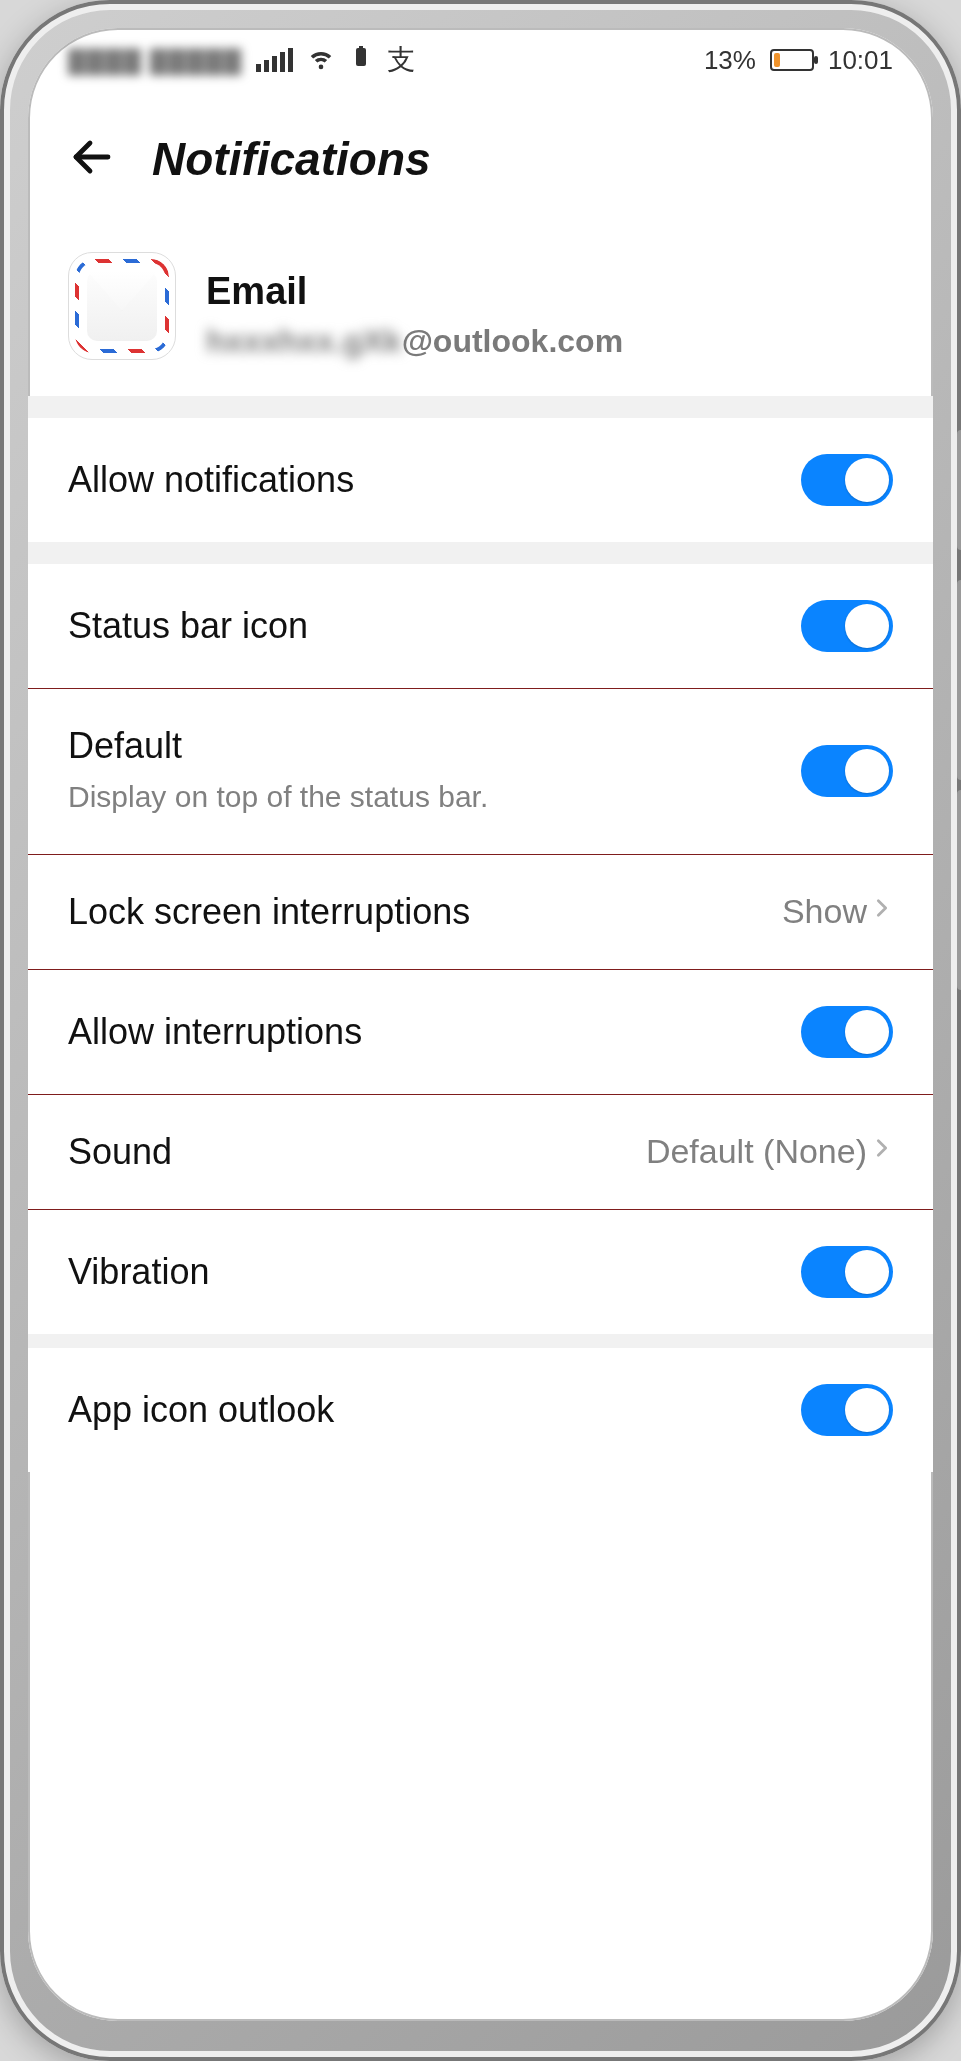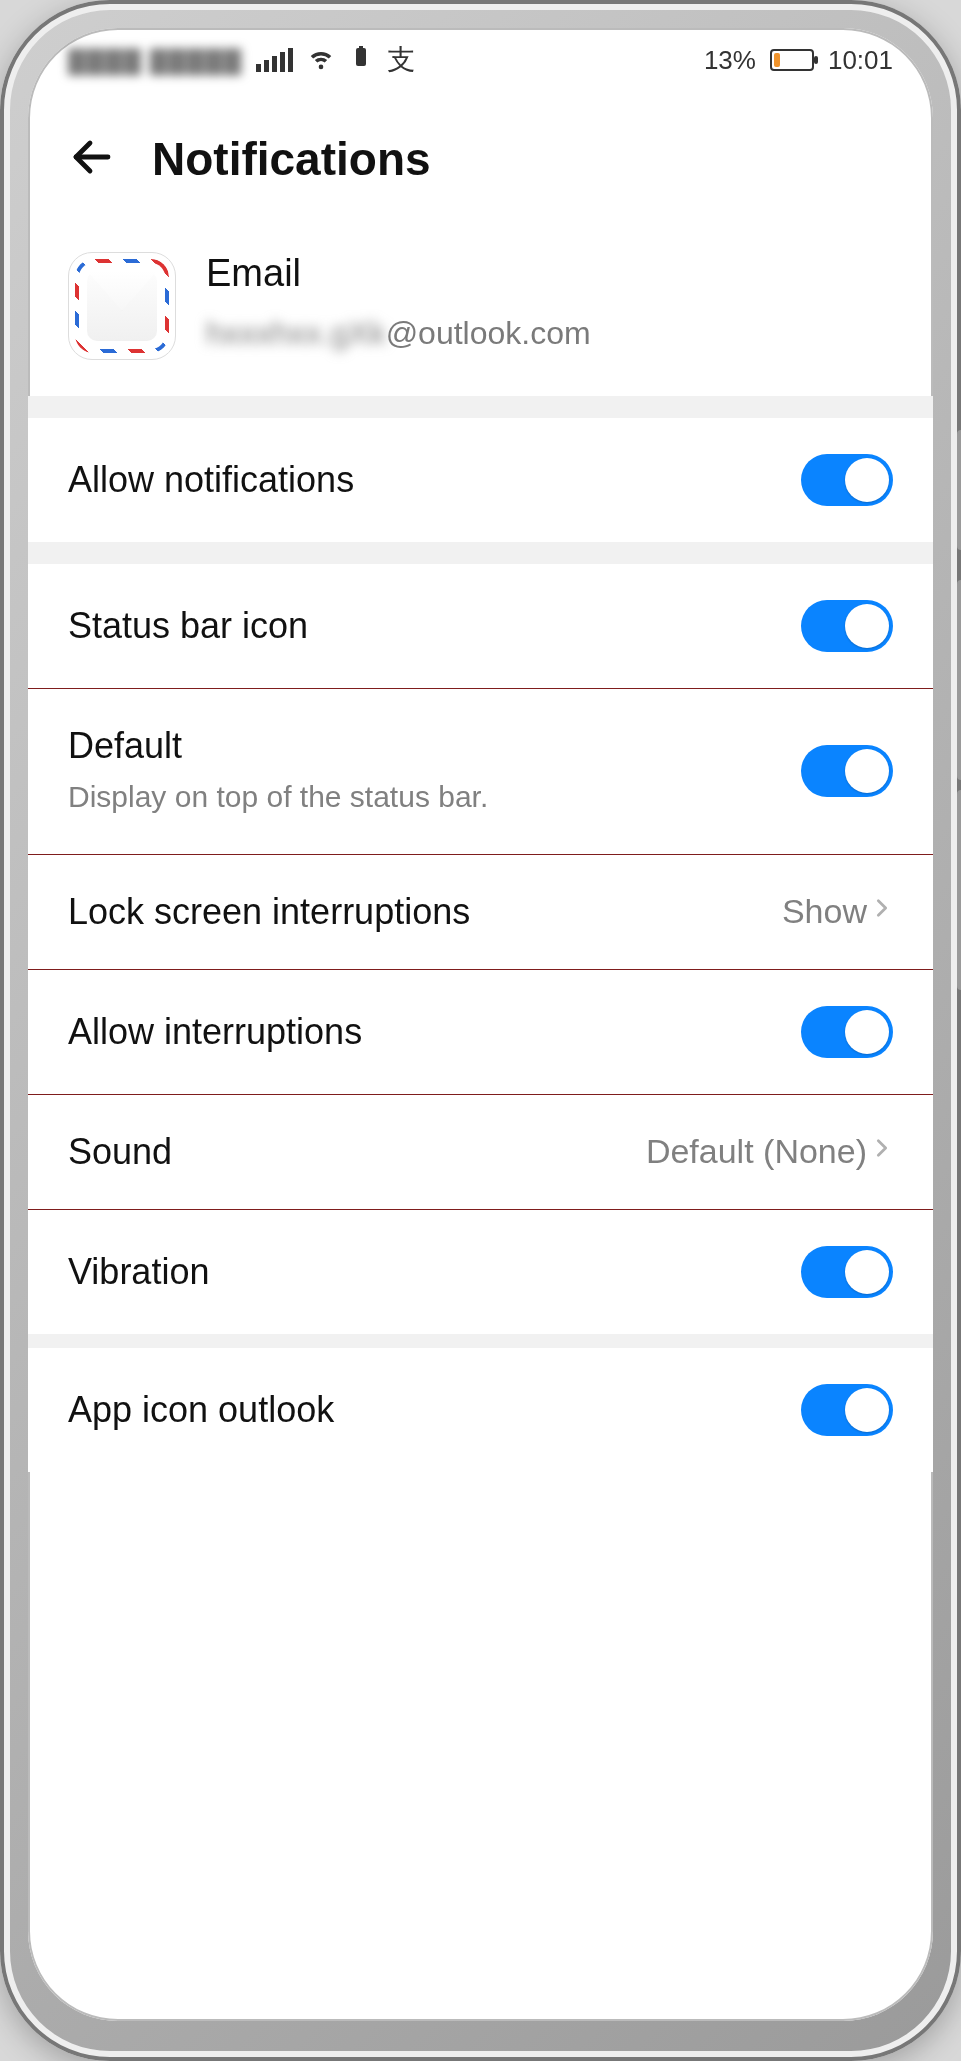--- a/index.html
+++ b/index.html
@@ -64,28 +64,30 @@
   }
   .batt::after{content:""; position:absolute; right:-6px; top:5px; width:4px; height:8px; background:#333; border-radius:2px;}
   .batt .fill{ position:absolute; left:2px; top:2px; bottom:2px; width:14%; background:#f0932b; border-radius:2px;}
 
   
   .header {
     display:flex;
     align-items:center;
     gap: 36px;
     padding: 40px 40px 50px 40px;
+    font-style: italic;
   }
   .back-arrow svg { width:48px; height:48px; }
   .title { font-size: 46px; font-weight:700; color:#111;}
 
   
   .app-row {
-    display:flex; align-items:flex-start; gap:30px;
+    display:flex; align-items:flex-end; gap:30px;
     padding: 16px 40px 36px 40px;
+    font-weight: bold;
   }
   .app-icon {
     width: 108px; height:108px; border-radius:24px;
     background:#fff;
     border:1px solid #ddd;
     position:relative;
     overflow:hidden;
   }
   .app-icon::before{
     content:""; position:absolute; inset:6px; border-radius:18px;
@@ -100,21 +102,21 @@
     position:absolute; inset:18px; background:linear-gradient(#fdfdfd,#f0f0f0);
     border-radius:10px;
   }
   .app-icon .env::after{
     content:""; position:absolute; left:0; right:0; top:0; height:55%;
     background:linear-gradient(#fff,#f7f7f7);
     clip-path: polygon(0 0,100% 0,50% 100%);
     border-bottom:1px solid #ddd;
   }
   .app-texts .app-name{ font-size:38px; color:#111;}
-  .app-texts .app-sub{ font-size:32px; color:#7a7a7a; margin-top:20px;}
+  .app-texts .app-sub{ font-size:32px; color:#7a7a7a; margin-top:10px;}
   .app-texts .app-sub .blurpart{ filter:blur(6px); color:#7a7a7a;}
 
   .gap { height:22px; background:#f1f1f1; }
   .gap.sm{ height:14px;}
 
   
   .row {
     display:flex; align-items:center; justify-content:space-between;
     padding: 36px 40px;
     min-height: 112px;

